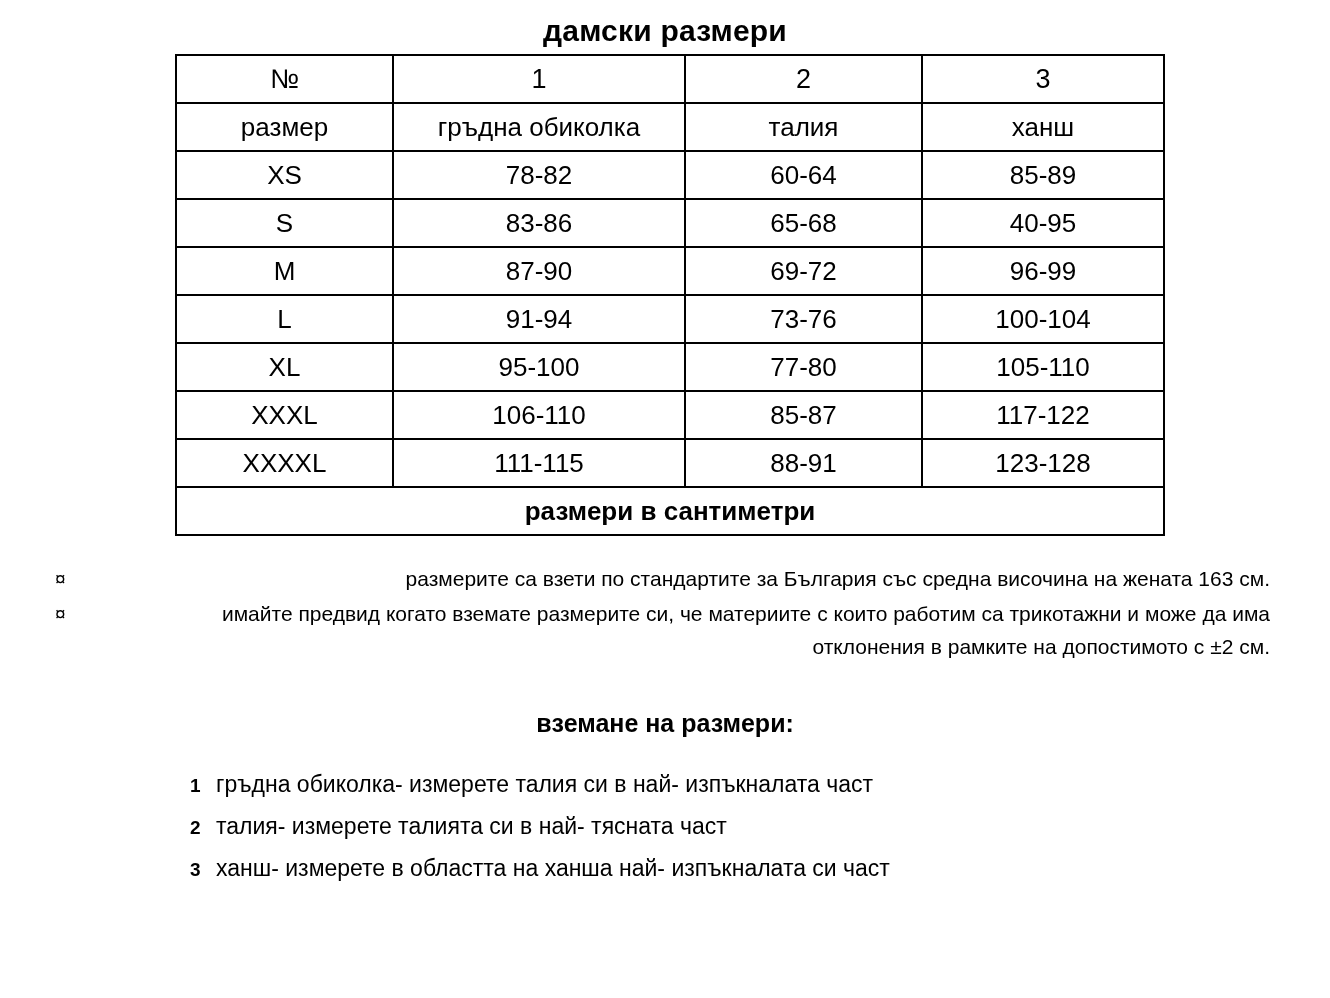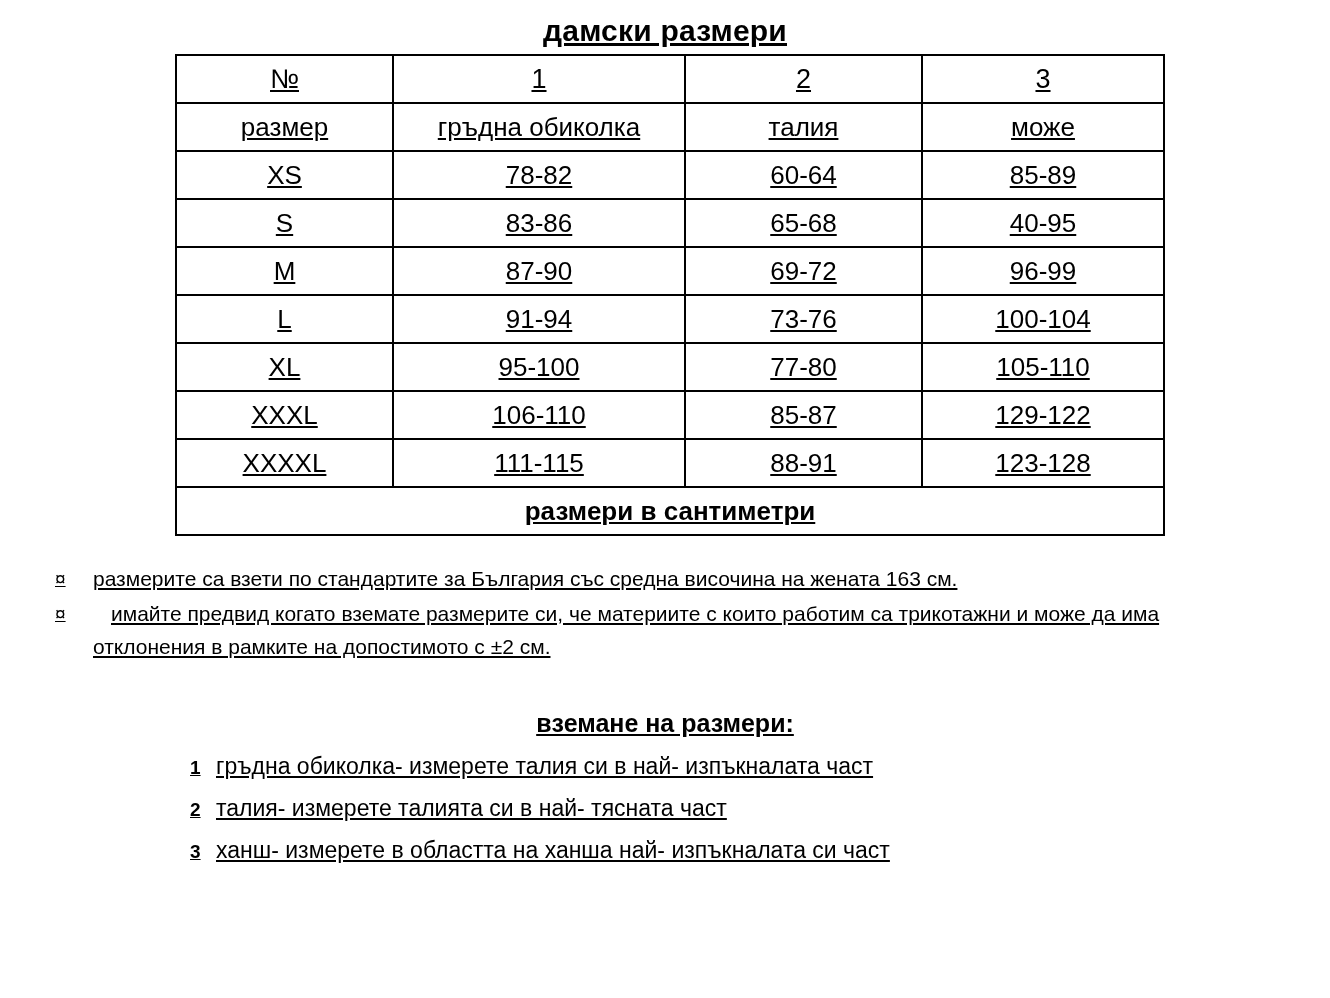--- a/index.html
+++ b/index.html
@@ -12,21 +12,20 @@
     height: 998px;
     font-family: "Liberation Sans", sans-serif;
     color: #000000;
     position: relative;
     overflow: hidden;
   }
   .page {
     width: 1330px;
     height: 998px;
     position: relative;
-    text-decoration: underline;
   }
   .title {
     text-align: center;
     font-size: 30px;
     font-weight: bold;
     padding-top: 14px;
     padding-bottom: 6px;
     letter-spacing: 0.2px;
   }
   .table-wrap {
@@ -75,31 +74,32 @@
     margin-bottom: 2px;
   }
   .note .bullet {
     width: 38px;
     flex: 0 0 38px;
     font-size: 19px;
     text-align: left;
   }
   .note .note-text {
     flex: 1;
+    text-align: right;
   }
   .note2 .note-text {
     text-indent: 18px;
   }
 
   .measure-title {
     text-align: center;
     font-weight: bold;
     font-size: 25px;
     margin-top: 46px;
-    margin-bottom: 8px;
+    margin-bottom: 26px;
   }
   .measure-list {
     width: 960px;
     margin: 0 auto;
     padding-left: 10px;
   }
   .measure-item {
     display: flex;
     align-items: baseline;
     font-size: 23px;
@@ -129,21 +129,21 @@
         <tr class="header-num">
           <td class="col0">№</td>
           <td class="col1">1</td>
           <td class="col2">2</td>
           <td class="col3">3</td>
         </tr>
         <tr class="header-label">
           <td class="col0">размер</td>
           <td class="col1">гръдна обиколка</td>
           <td class="col2">талия</td>
-          <td class="col3">може</td>
+          <td class="col3">ханш</td>
         </tr>
 
         <tr>
           <td class="col0">XS</td>
           <td class="col1">78-82</td>
           <td class="col2">60-64</td>
           <td class="col3">85-89</td>
         </tr>
         <tr>
           <td class="col0">S</td>
@@ -166,21 +166,21 @@
         <tr>
           <td class="col0">XL</td>
           <td class="col1">95-100</td>
           <td class="col2">77-80</td>
           <td class="col3">105-110</td>
         </tr>
         <tr>
           <td class="col0">XXXL</td>
           <td class="col1">106-110</td>
           <td class="col2">85-87</td>
-          <td class="col3">129-122</td>
+          <td class="col3">117-122</td>
         </tr>
         <tr>
           <td class="col0">XXXXL</td>
           <td class="col1">111-115</td>
           <td class="col2">88-91</td>
           <td class="col3">123-128</td>
         </tr>
 
         <tr class="footer">
           <td class="col0" colspan="4">размери в сантиметри</td>

